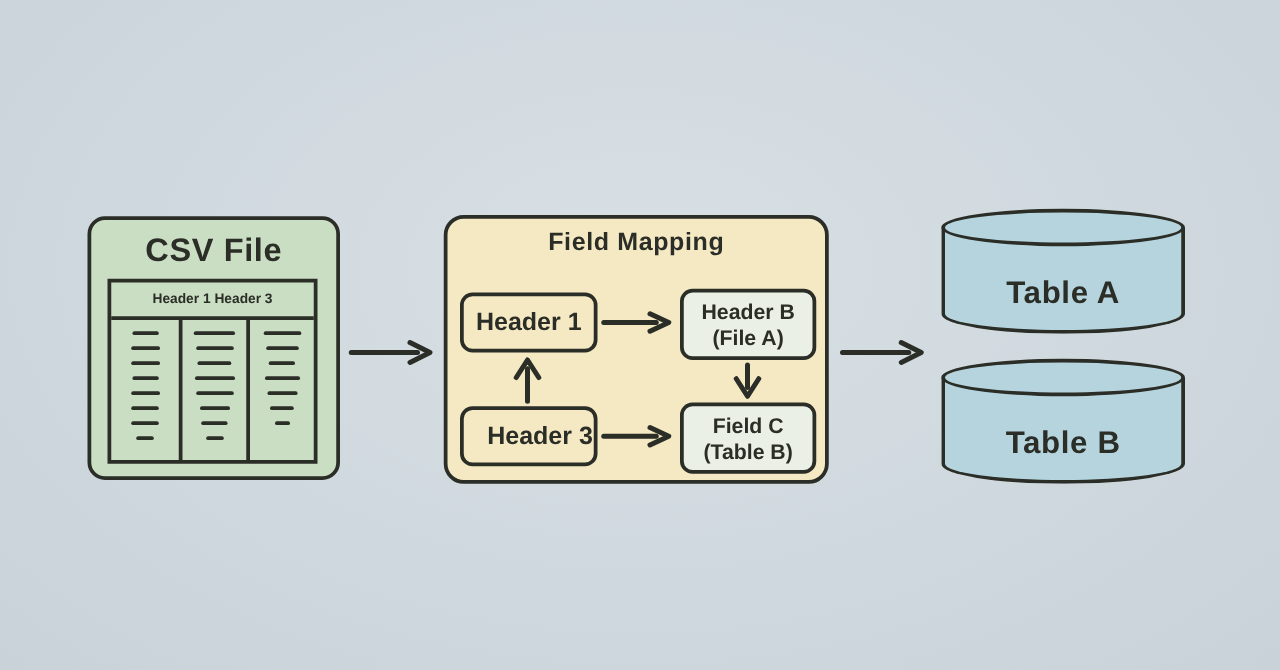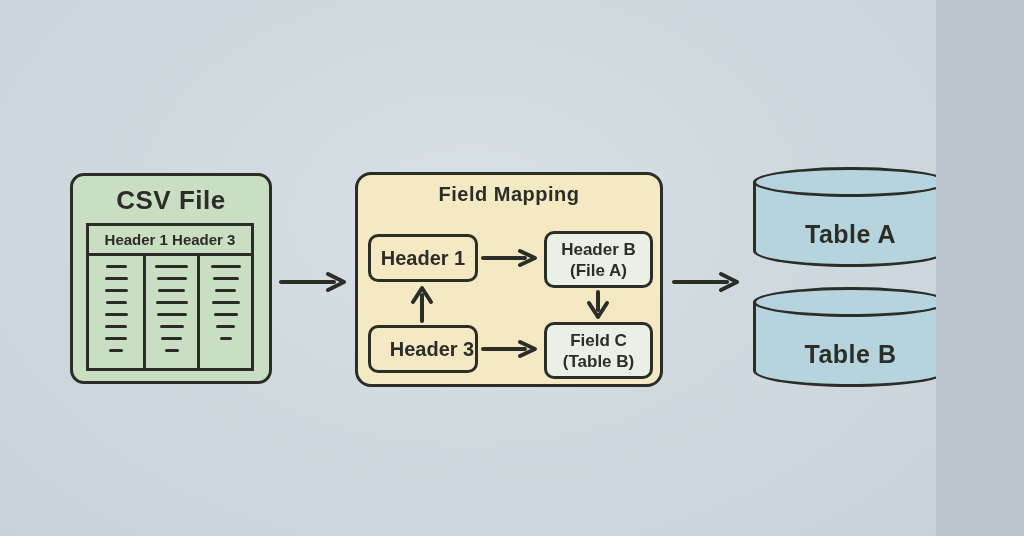--- a/index.html
+++ b/index.html
@@ -8,21 +8,21 @@
     --csv-fill: #cadec3;
     --mapping-fill: #f5e9c4;
     --target-fill: #eaf0e6;
     --db-fill: #b6d4de;
   }
   * { margin: 0; padding: 0; box-sizing: border-box; }
   html, body { background: #b9c4cc; }
   body { font-family: "Liberation Sans", "DejaVu Sans", sans-serif; color: var(--ink); }
   .canvas {
     position: relative;
-    width: 936px;
+    width: 1024px;
     height: 536px;
     background: var(--bg);
     background-image: radial-gradient(ellipse at 50% 40%, rgba(255,255,255,0.18), rgba(0,0,0,0.03));
     overflow: hidden;
   }
 
   
   .csv-box {
     position: absolute; left: 70px; top: 173px; width: 202px; height: 211px;
     background: var(--csv-fill);
@@ -33,21 +33,21 @@
     position: absolute; top: 9px; left: 0; right: 0;
     text-align: center; font-size: 26px; font-weight: 700; letter-spacing: 0.5px;
   }
   .csv-table {
     position: absolute; left: 13px; top: 47px; width: 168px; height: 148px;
     border: 3px solid var(--ink);
   }
   .csv-header {
     height: 30px; line-height: 27px;
     border-bottom: 3px solid var(--ink);
-    text-align: center; font-size: 15px; font-weight: 700; white-space: nowrap;
+    text-align: center; font-size: 11px; font-weight: 700; white-space: nowrap;
   }
   .csv-body { display: flex; height: 112px; }
   .csv-col {
     flex: 1 1 33%;
     display: flex; flex-direction: column; align-items: center;
     padding-top: 9px;
   }
   .csv-col + .csv-col { border-left: 3px solid var(--ink); }
   .dash {
     height: 3px; border-radius: 2px; background: var(--ink);

